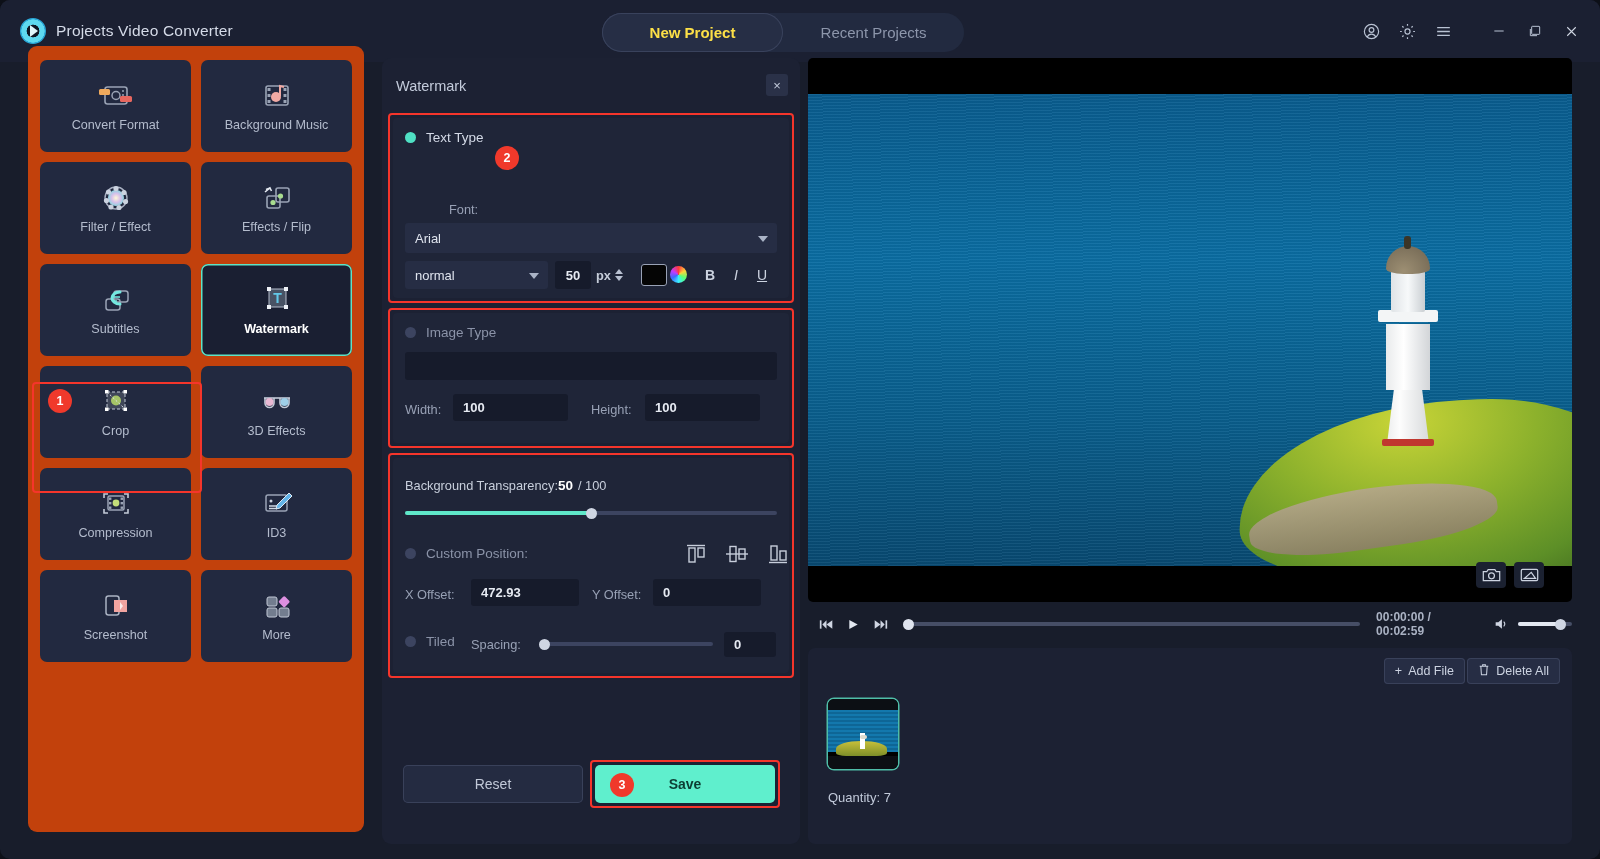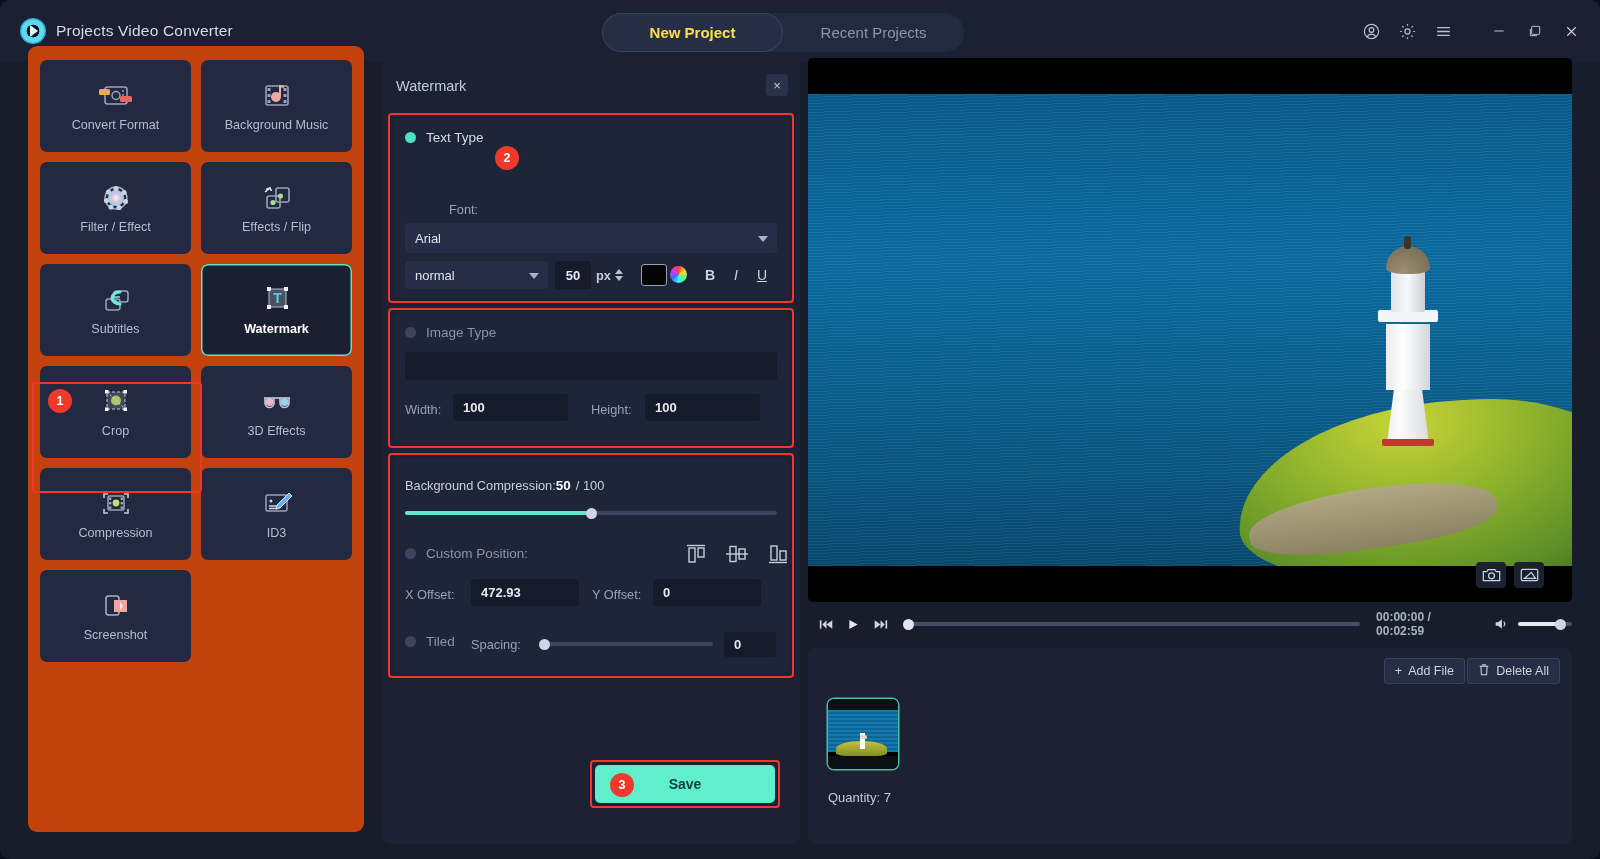--- a/index.html
+++ b/index.html
@@ -423,20 +423,31 @@
         <div class="tool-ico">
           <svg width="36" height="30" viewBox="0 0 36 30">
             <rect x="8" y="5" width="13" height="19" rx="2.5" fill="none" stroke="#aab2c2" stroke-width="1.5"></rect>
             <path d="M16 9h13v12H16z" fill="#f2a4a0"></path>
             <path d="M22 11l3 4-3 4z" fill="#fff" opacity=".8"></path>
           </svg>
         </div>
         <span class="tool-label">Screenshot</span>
       </div>
 
+      <div class="tool">
+        <div class="tool-ico">
+          <svg width="36" height="30" viewBox="0 0 36 30">
+            <rect x="8" y="6" width="10" height="9" rx="2" fill="#737d8f" stroke="#c1c8d5" stroke-width="1"></rect>
+            <rect x="8" y="17" width="10" height="9" rx="2" fill="#737d8f" stroke="#c1c8d5" stroke-width="1"></rect>
+            <rect x="20" y="17" width="10" height="9" rx="2" fill="#737d8f" stroke="#c1c8d5" stroke-width="1"></rect>
+            <rect x="21" y="6.5" width="8.5" height="8.5" rx="1.5" fill="#dd8fe0" transform="rotate(45 25.2 10.7)"></rect>
+          </svg>
+        </div>
+        <span class="tool-label">More</span>
+      </div>
 
     </div>
 
     <div class="hl-red" style="left:4px; top:336px; width:170px; height:111px;"></div>
     <div class="badge" style="left:20px; top:343px;">1</div>
   </div>
 
   <div class="center">
     <div class="panel-title">Watermark</div>
     <div class="panel-close">×</div>
@@ -480,21 +491,21 @@
       <div class="field" style="position:absolute; left:12px; top:39px; width:372px; height:28px;"></div>
       <div class="lbl" style="position:absolute; left:12px; top:89px;">Width:</div>
       <div class="field" style="position:absolute; left:60px; top:81px; width:115px; height:27px; font-weight:bold;">100</div>
       <div class="lbl" style="position:absolute; left:198px; top:89px;">Height:</div>
       <div class="field" style="position:absolute; left:252px; top:81px; width:115px; height:27px; font-weight:bold;">100</div>
     </div>
     <div class="hl-red" style="left:6px; top:250px; width:406px; height:140px;"></div>
 
     <div class="sect sect-pos">
       <div style="position:absolute; left:12px; top:20px; display:flex; align-items:baseline; gap:0;">
-        <span class="lbl" style="color:#c8cfdc;">Background Compression:</span>
+        <span class="lbl" style="color:#c8cfdc;">Background Transparency:</span>
         <span style="font-size:13.5px; color:#fff; font-weight:bold;">50</span>
         <span class="lbl" style="color:#c8cfdc; margin-left:5px;">/ 100</span>
       </div>
       <div class="slider-track" style="position:absolute; left:12px; top:53px; width:372px;">
         <div class="slider-fill" id="transFill" style="width: 50%;"></div>
         <div class="slider-knob" id="transKnob" style="left: calc(50% - 5px);"></div>
       </div>
 
       <div style="position:absolute; left:12px; top:88px; display:flex; align-items:center; gap:10px;">
         <span class="radio"></span>
@@ -534,20 +545,21 @@
       </div>
       <div class="lbl" style="position:absolute; left:78px; top:179px; color:#79melon;">Spacing:</div>
       <div class="slider-track" style="position:absolute; left:148px; top:184px; width:172px;">
         <div class="slider-fill" id="spaceFill" style="width: 0%; background: rgb(207, 214, 227);"></div>
         <div class="slider-knob" id="spaceKnob" style="left: calc(0% - 2px);"></div>
       </div>
       <div class="field" style="position:absolute; left:331px; top:174px; width:52px; height:25px; font-weight:bold;">0</div>
     </div>
     <div class="hl-red" style="left:6px; top:395px; width:406px; height:225px;"></div>
 
+    <div class="btn btn-reset">Reset</div>
     <div class="btn btn-save">Save</div>
     <div class="hl-red" style="left:208px; top:702px; width:190px; height:48px;"></div>
     <div class="badge" style="left:228px; top:715px;">3</div>
   </div>
 
   <div class="preview">
     <div class="vid">
       <div class="sea"></div>
       <div class="headland"></div>
       <div class="cliffpath"></div>

